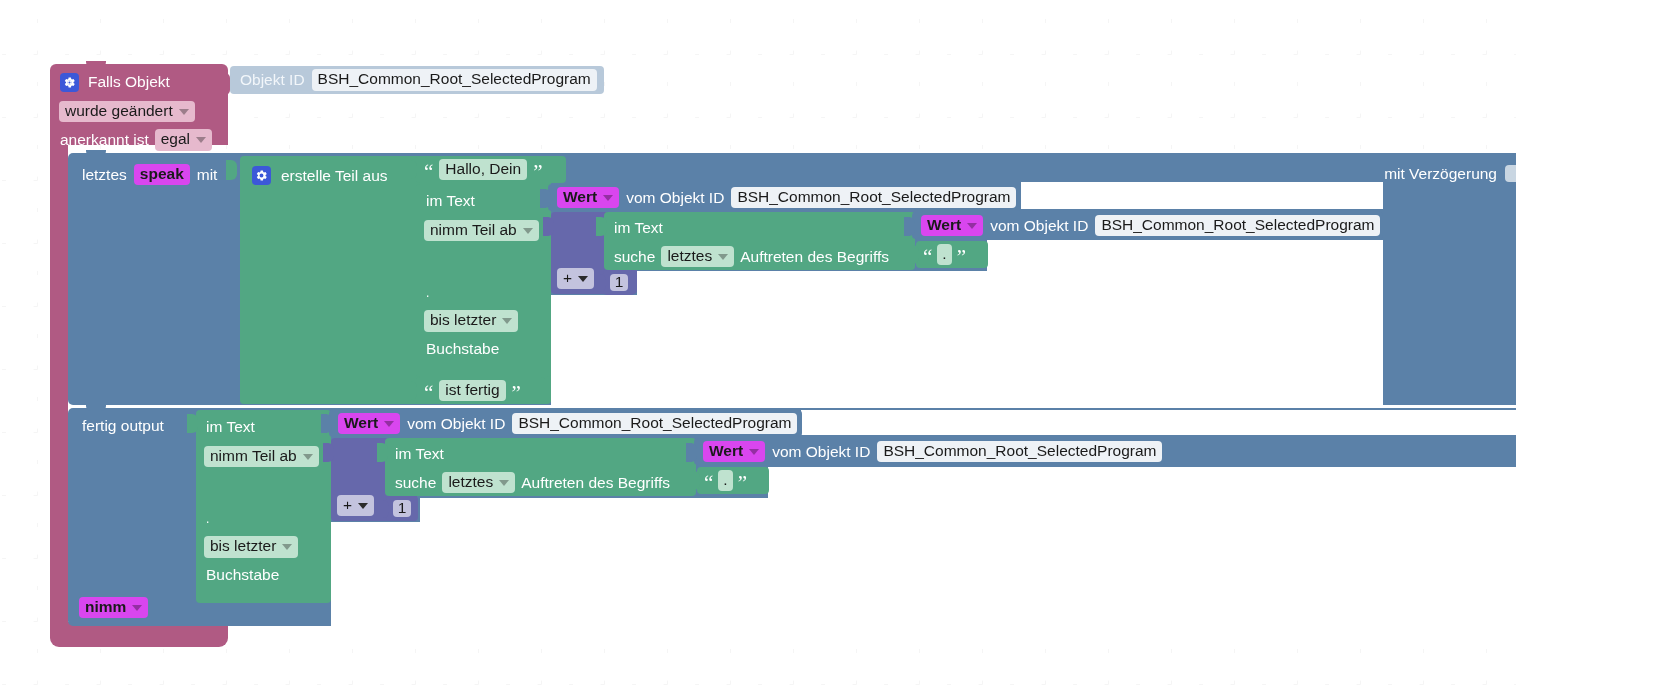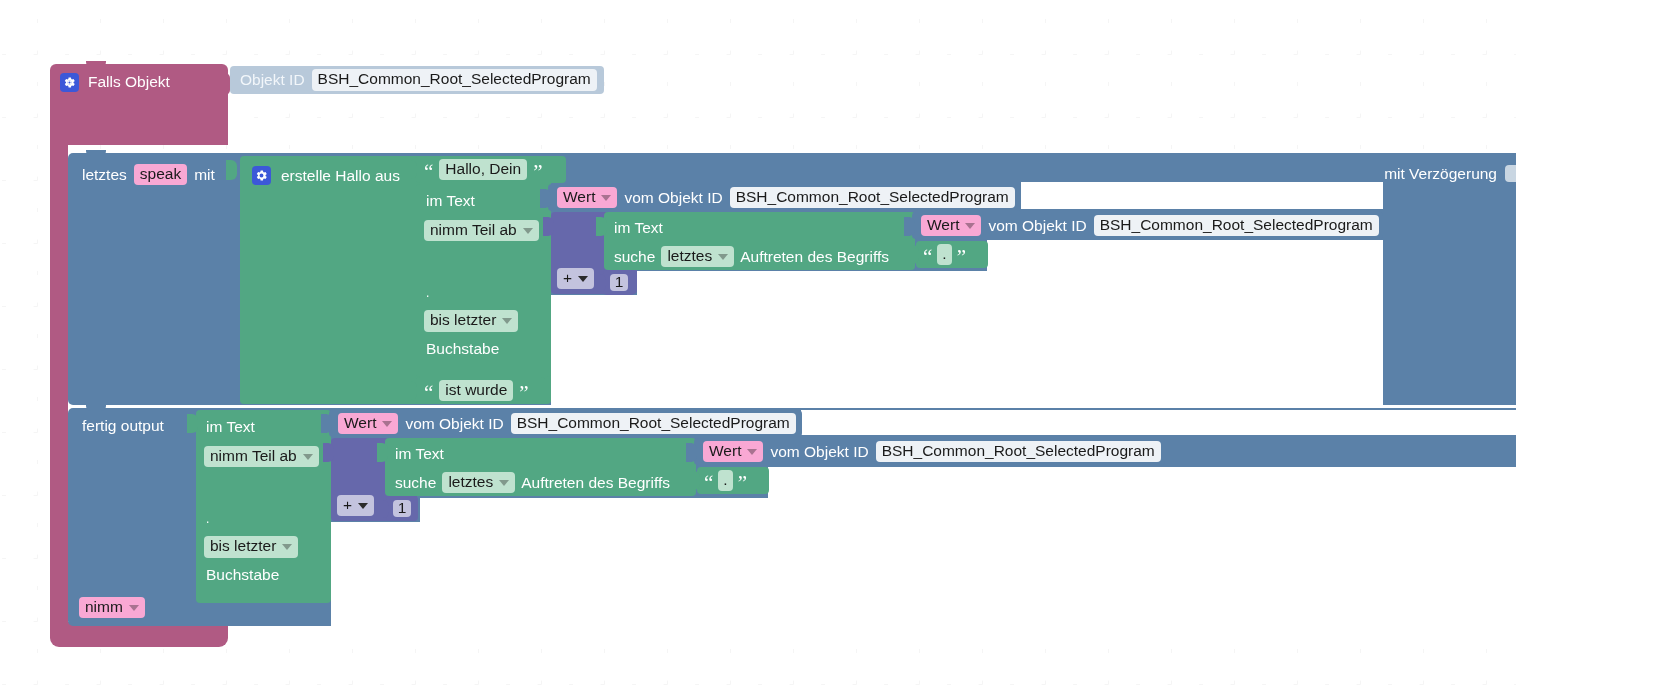--- a/index.html
+++ b/index.html
@@ -52,21 +52,21 @@
     gap: 4px;
     border-radius: 4px;
     padding: 2px 6px 3px 6px;
     font-size: 15.5px;
     color: #1a1a1a;
     white-space: nowrap;
     line-height: 1.05;
   }
   .chip.pink   { background: #e6b9cd; }
   .chip.green  { background: #bfe2cf; }
-  .chip.blue   { background: #f9a8d4; }
+  .chip.blue   { background: #d946ef; font-weight: bold; }
   .chip.purple { background: #c3c3de; }
   .chip.white  { background: #eef2f6; }
   .caret {
     width: 0; height: 0;
     border-left: 5px solid transparent;
     border-right: 5px solid transparent;
     border-top: 6px solid rgba(0,0,0,0.32);
     margin-left: 2px;
     position: relative;
     top: 1px;
@@ -126,20 +126,33 @@
           <path fill="#ffffff" d="M12 8.4a3.6 3.6 0 1 0 0 7.2 3.6 3.6 0 0 0 0-7.2zm0 5.5a1.9 1.9 0 1 1 0-3.8 1.9 1.9 0 0 1 0 3.8z"></path>
           <path fill="#ffffff" d="M20.3 13.4l-.1-1.4.1-1.4 1.6-1.2-1.5-2.6-1.9.6-2.3-1.3-.3-2h-3l-.3 2-2.3 1.3-1.9-.6L6.9 9.4l1.6 1.2-.1 1.4.1 1.4-1.6 1.2 1.5 2.6 1.9-.6 2.3 1.3.3 2h3l.3-2 2.3-1.3 1.9.6 1.5-2.6-1.6-1.2z" opacity="0"></path>
           <path fill="#ffffff" d="M19.4 12.9c.04-.3.06-.6.06-.9s-.02-.6-.06-.9l1.96-1.52a.47.47 0 0 0 .11-.6l-1.86-3.2a.47.47 0 0 0-.57-.2l-2.31.92a6.8 6.8 0 0 0-1.56-.9l-.35-2.44a.46.46 0 0 0-.46-.39h-3.72a.46.46 0 0 0-.46.39l-.35 2.44c-.56.23-1.08.54-1.56.9l-2.31-.92a.47.47 0 0 0-.57.2L3.53 8.98a.46.46 0 0 0 .11.6L5.6 11.1a7.3 7.3 0 0 0 0 1.8l-1.96 1.52a.47.47 0 0 0-.11.6l1.86 3.2c.11.2.35.27.57.2l2.31-.92c.48.36 1 .67 1.56.9l.35 2.44c.4.22.23.39.46.39h3.72c.23 0 .43-.17.46-.39l.35-2.44c.56-.23 1.08-.54 1.56-.9l2.31.92c.22.08.46 0 .57-.2l1.86-3.2a.47.47 0 0 0-.11-.6L19.4 12.9zM12 15.6a3.6 3.6 0 1 1 0-7.2 3.6 3.6 0 0 1 0 7.2z"></path>
         </svg>
       </span>
       <span class="t">Falls Objekt</span>
     </div>
 
     <div class="tab c-pink" style="left:170px; top:9px; height:22px; width:10px; border-radius:0 5px 5px 0;"></div>
 
+    <div style="padding:8px 0 0 9px;">
+      <span class="chip pink">
+        <span>wurde geändert</span>
+          <i class="caret"></i>
+      </span>
+    </div>
+    <div style="padding:7px 0 0 10px; display:flex; align-items:center; gap:6px;">
+      <span class="t">anerkannt ist</span>
+      <span class="chip pink">
+        <span>egal</span>
+          <i class="caret"></i>
+      </span>
+    </div>
   </div>
 
   <div class="blk c-pink" style="left:50px; top:131px; width:18px; height:492px;"></div>
   <div class="blk c-pink" style="left:50px; top:608px; width:178px; height:25px; border-radius:0 0 9px 9px;"></div>
 
   <div class="blk c-blueLt" style="left:230px; top:52px; width:374px; height:28px; border-radius:4px;">
     <div class="pad" style="gap:7px;">
       <span class="t" style="color:#f2f6fa;">Objekt ID</span>
       <span class="chip white">
         <span>BSH_Common_Root_SelectedProgram</span>
@@ -169,21 +182,21 @@
   <div class="blk" style="left:1021px; top:168px; width:362px; height:27px; background:#ffffff;"></div>
   <div class="blk" style="left:987px; top:226px; width:396px; height:31px; background:#ffffff;"></div>
 
   <div class="blk c-green" style="left:240px; top:142px; width:311px; height:248px; border-radius:4px;">
     <div style="display:flex; align-items:center; gap:10px; padding:10px 0 0 12px;">
       <span class="gear">
         <svg width="13" height="13" viewBox="0 0 24 24">
           <path fill="#ffffff" d="M19.4 12.9c.04-.3.06-.6.06-.9s-.02-.6-.06-.9l1.96-1.52a.47.47 0 0 0 .11-.6l-1.86-3.2a.47.47 0 0 0-.57-.2l-2.31.92a6.8 6.8 0 0 0-1.56-.9l-.35-2.44a.46.46 0 0 0-.46-.39h-3.72a.46.46 0 0 0-.46.39l-.35 2.44c-.56.23-1.08.54-1.56.9l-2.31-.92a.47.47 0 0 0-.57.2L3.53 8.98a.46.46 0 0 0 .11.6L5.6 11.1a7.3 7.3 0 0 0 0 1.8l-1.96 1.52a.47.47 0 0 0-.11.6l1.86 3.2c.11.2.35.27.57.2l2.31-.92c.48.36 1 .67 1.56.9l.35 2.44c.4.22.23.39.46.39h3.72c.23 0 .43-.17.46-.39l.35-2.44c.56-.23 1.08-.54 1.56-.9l2.31.92c.22.08.46 0 .57-.2l1.86-3.2a.47.47 0 0 0-.11-.6L19.4 12.9zM12 15.6a3.6 3.6 0 1 1 0-7.2 3.6 3.6 0 0 1 0 7.2z"></path>
         </svg>
       </span>
-      <span class="t">erstelle Hallo aus</span>
+      <span class="t">erstelle Teil aus</span>
     </div>
   </div>
 
   <div class="blk c-green" style="left:416px; top:142px; width:150px; height:27px; border-radius:4px;">
     <div class="pad" style="gap:6px; padding:0 8px;">
       <span class="q">“</span>
       <span class="chip green">
         <span>Hallo, Dein</span>
       </span>
       <span class="q">”</span>
@@ -277,21 +290,21 @@
         <span>.</span>
       </span>
       <span class="q">”</span>
     </div>
   </div>
 
   <div class="blk c-green" style="left:416px; top:363px; width:129px; height:27px; border-radius:4px;">
     <div class="pad" style="gap:6px; padding:0 8px;">
       <span class="q">“</span>
       <span class="chip green">
-        <span>ist wurde</span>
+        <span>ist fertig</span>
       </span>
       <span class="q">”</span>
     </div>
   </div>
 
   <div class="blk c-blue" style="left:68px; top:394px; width:1468px; height:218px; border-radius:5px;">
     <div style="padding:9px 0 0 14px;">
       <span class="t">fertig output</span>
     </div>
     <div style="position:absolute; left:11px; bottom:8px;">

